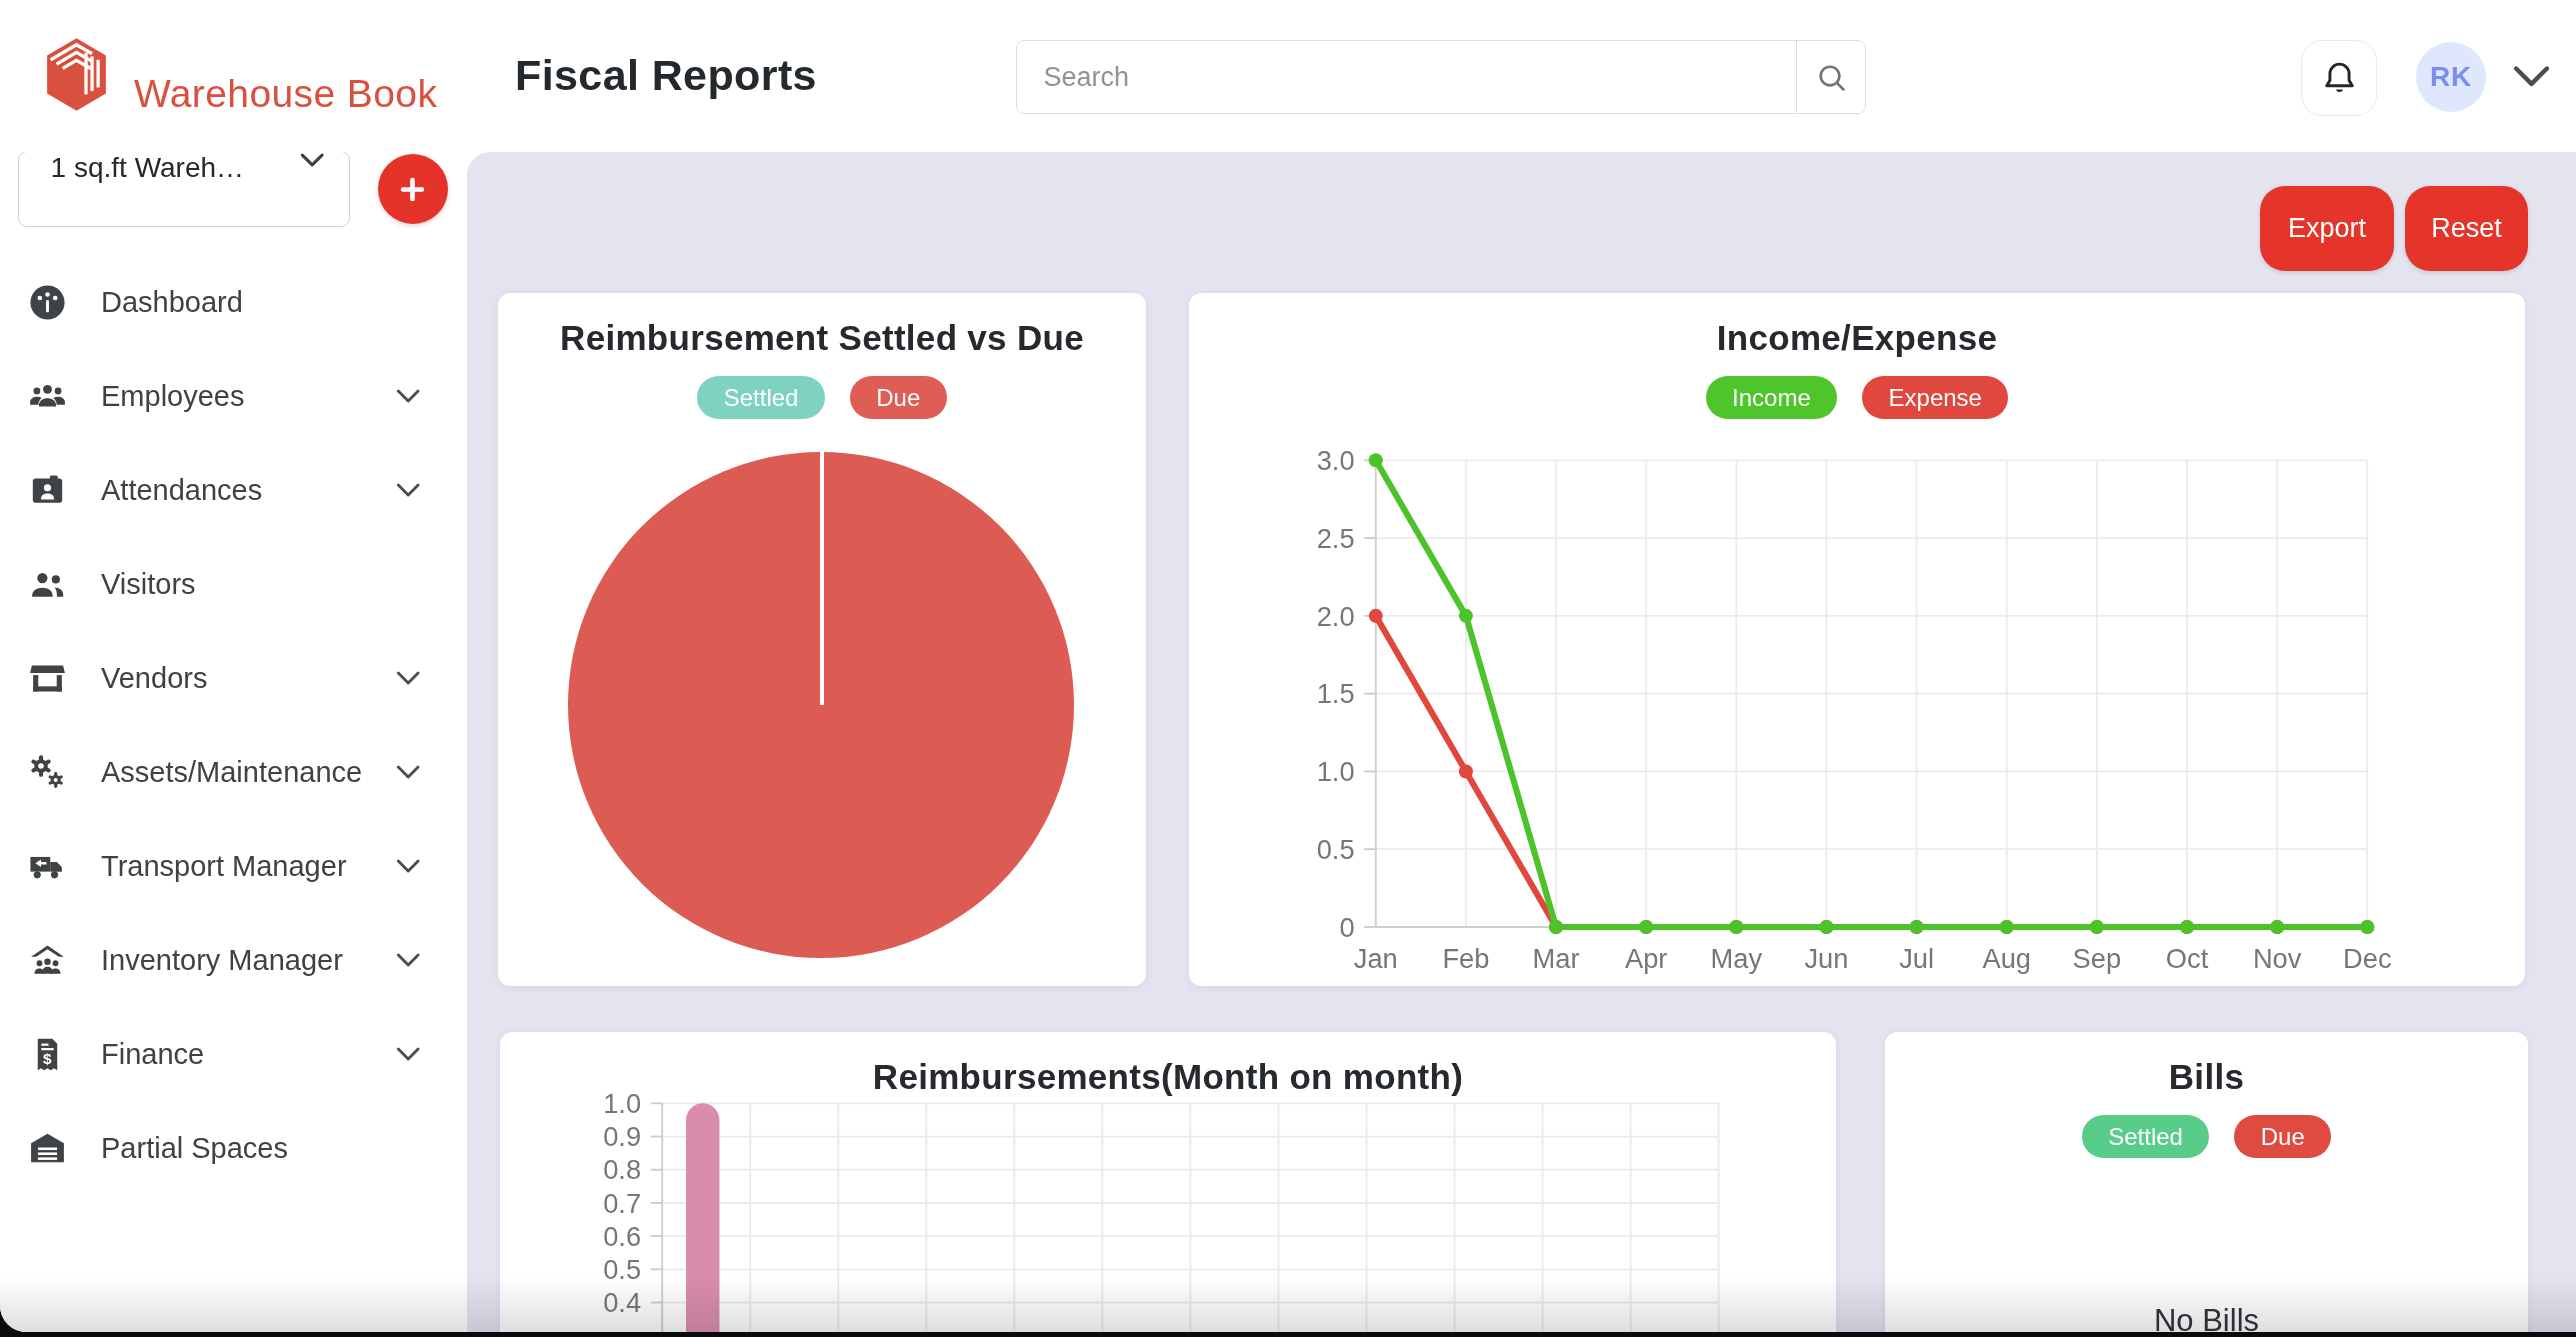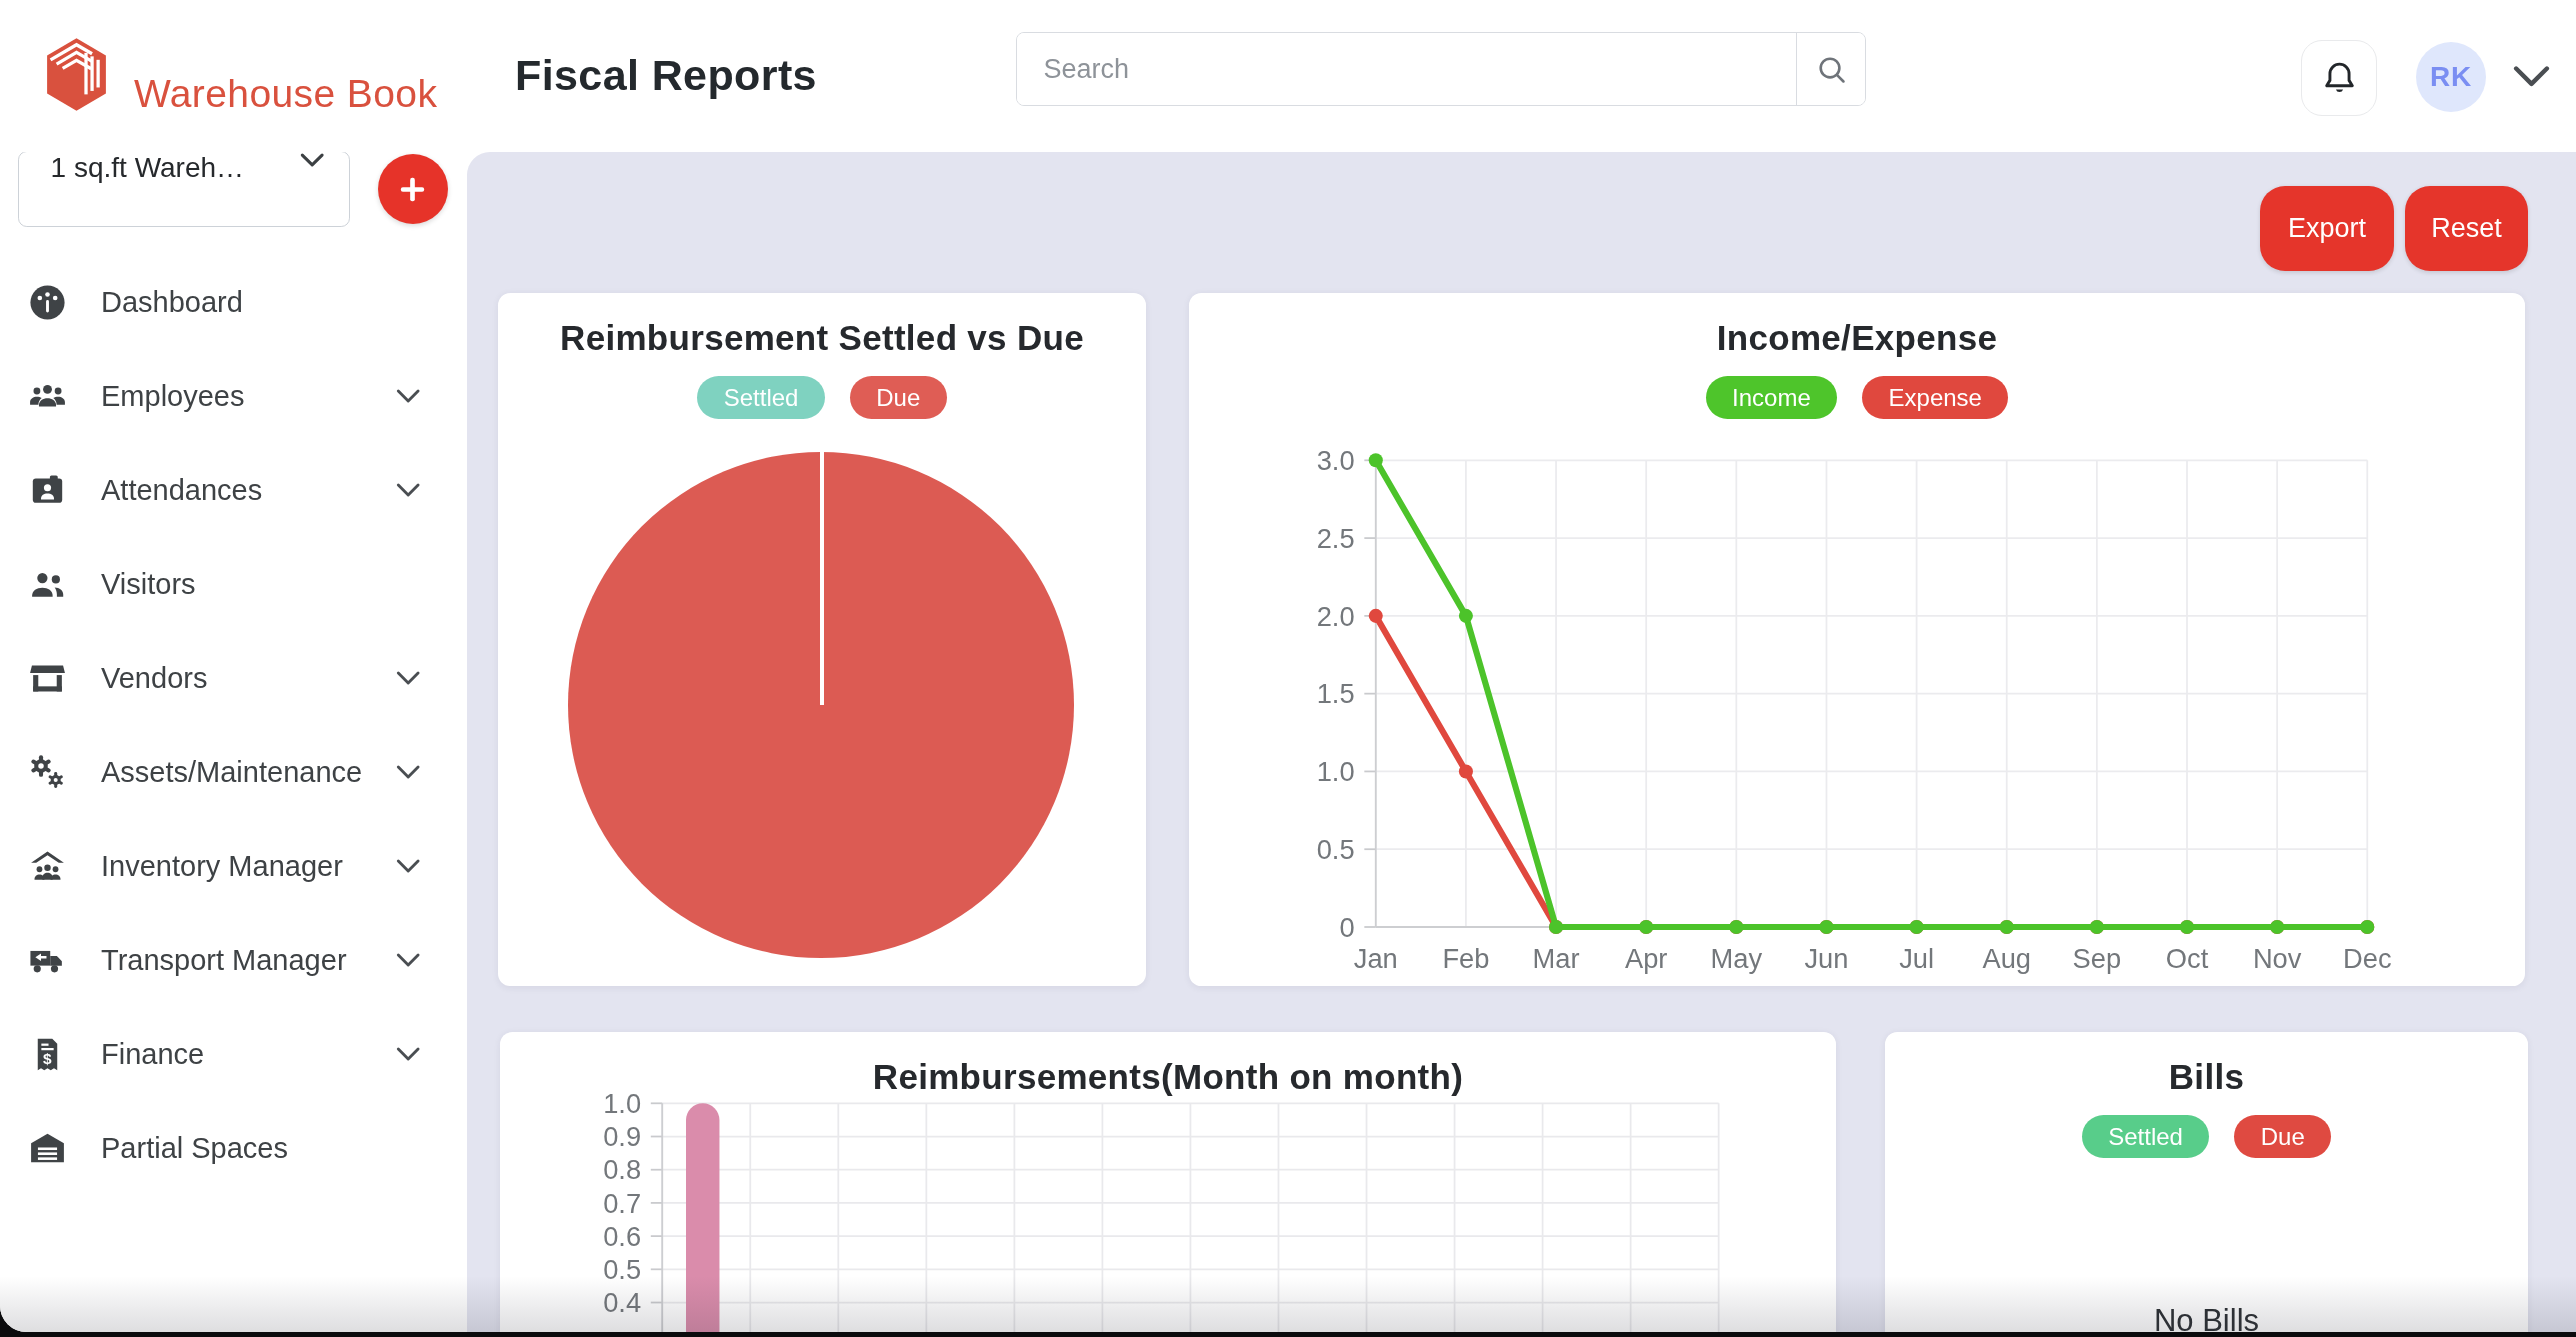--- a/index.html
+++ b/index.html
@@ -6,21 +6,21 @@
   html,body{width:2576px;height:1337px}
   body{background:#0b0b0d;font-family:"Liberation Sans",sans-serif;position:relative;overflow:hidden}
   .window{position:absolute;left:0;top:0;width:2576px;height:1332px;background:#ffffff;border-radius:0 0 0 26.4px;overflow:hidden}
   .window::after{content:"";position:absolute;left:0;right:0;bottom:0;height:56px;background:linear-gradient(to top,rgba(50,50,62,.16),rgba(50,50,62,0));pointer-events:none;z-index:50}
 
   
   header{position:absolute;left:0;top:0;width:100%;height:152px;background:#fff;z-index:10}
   .logo{position:absolute;left:35px;top:33px;display:flex;align-items:flex-end;gap:16px;cursor:pointer}
   .logo .brand{font-size:39px;color:#d9513e;letter-spacing:0.4px}
   .page-title{position:absolute;left:515px;top:51px;font-size:43px;font-weight:700;color:#24292d;letter-spacing:0.4px}
-  .search-wrap{position:absolute;left:1016px;top:32px;width:850px;height:74px;border:1.8px solid #d9dce1;border-radius:8px;display:flex;background:#fff;overflow:hidden}
+  .search-wrap{position:absolute;left:1016px;top:40px;width:850px;height:74px;border:1.8px solid #d9dce1;border-radius:8px;display:flex;background:#fff;overflow:hidden}
   .search-wrap input{flex:1;border:none;outline:none;font-size:27px;color:#3a3f45;padding:0 26.4px;font-family:"Liberation Sans",sans-serif}
   .search-wrap input::placeholder{color:#8e9399}
   .search-btn{width:69px;border:none;border-left:1.8px solid #d9dce1;background:#fff;display:flex;align-items:center;justify-content:center;cursor:pointer}
   .bell-btn{position:absolute;left:2301px;top:40px;width:76px;height:76px;border:1.8px solid #e9eaec;border-radius:21px;background:#fff;display:flex;align-items:center;justify-content:center;cursor:pointer}
   .avatar{position:absolute;left:2416px;top:42px;width:70px;height:70px;border-radius:50%;background:#dfe7fc;display:flex;align-items:center;justify-content:center;cursor:pointer}
   .avatar span{font-size:28px;color:#7a8ef2;font-weight:700;letter-spacing:0.9px}
   .hdr-chevron{position:absolute;left:2511px;top:63px;cursor:pointer}
 
   
   aside{position:absolute;left:0;top:0;width:467px;height:100%;background:#fff;z-index:5}
@@ -210,43 +210,43 @@
           </g>
         </svg>
         <span class="lbl">Assets/Maintenance</span>
         <svg class="chev" width="26.4" height="16" viewBox="0 0 24 14" fill="none" stroke="#4a4e52" stroke-width="2.6" stroke-linecap="round" stroke-linejoin="round">
             <path d="M3 2.5 12 11.5 21 2.5"></path>
           </svg>
       </div>
 
       <div class="item">
         <svg class="mi" width="41" height="41" viewBox="0 0 24 24">
+          <path d="M2 6.4h11.6v8.6H2z"></path>
+          <path d="M13.6 9.4h3.9l2.9 3v2.6h-6.8z"></path>
+          <circle cx="6" cy="16.9" r="2.1"></circle>
+            <circle cx="16.1" cy="16.9" r="2.1"></circle>
+          <path fill="#fff" d="M4.9 10.1 8.2 7.9v1.4h3.2v1.6H8.2v1.4z"></path>
+        </svg>
+        <span class="lbl">Transport Manager</span>
+        <svg class="chev" width="26.4" height="16" viewBox="0 0 24 14" fill="none" stroke="#4a4e52" stroke-width="2.6" stroke-linecap="round" stroke-linejoin="round">
+            <path d="M3 2.5 12 11.5 21 2.5"></path>
+          </svg>
+      </div>
+
+      <div class="item">
+        <svg class="mi" width="41" height="41" viewBox="0 0 24 24">
           <path d="M12 3.2 2.4 9.8h3L12 5.4l6.6 4.4h3z"></path>
           <circle cx="7.3" cy="13.6" r="1.7"></circle>
             <circle cx="12" cy="12.8" r="1.9"></circle>
             <circle cx="16.7" cy="13.6" r="1.7"></circle>
           <path d="M4.4 19.4c0-1.7 1.3-2.7 2.9-2.7s2.9 1 2.9 2.7v.4H4.4z"></path>
           <path d="M9 18.6c0-1.9 1.4-2.9 3-2.9s3 1 3 2.9v1.2H9z"></path>
           <path d="M13.8 19.4c0-1.7 1.3-2.7 2.9-2.7s2.9 1 2.9 2.7v.4h-5.8z"></path>
         </svg>
         <span class="lbl">Inventory Manager</span>
-        <svg class="chev" width="26.4" height="16" viewBox="0 0 24 14" fill="none" stroke="#4a4e52" stroke-width="2.6" stroke-linecap="round" stroke-linejoin="round">
-            <path d="M3 2.5 12 11.5 21 2.5"></path>
-          </svg>
-      </div>
-
-      <div class="item">
-        <svg class="mi" width="41" height="41" viewBox="0 0 24 24">
-          <path d="M2 6.4h11.6v8.6H2z"></path>
-          <path d="M13.6 9.4h3.9l2.9 3v2.6h-6.8z"></path>
-          <circle cx="6" cy="16.9" r="2.1"></circle>
-            <circle cx="16.1" cy="16.9" r="2.1"></circle>
-          <path fill="#fff" d="M4.9 10.1 8.2 7.9v1.4h3.2v1.6H8.2v1.4z"></path>
-        </svg>
-        <span class="lbl">Transport Manager</span>
         <svg class="chev" width="26.4" height="16" viewBox="0 0 24 14" fill="none" stroke="#4a4e52" stroke-width="2.6" stroke-linecap="round" stroke-linejoin="round">
             <path d="M3 2.5 12 11.5 21 2.5"></path>
           </svg>
       </div>
 
       <div class="item">
         <svg class="mi" width="41" height="41" viewBox="0 0 24 24">
           <path d="M6.3 2.8h8.5l2.9 2.9V21.2l-1.9-1.1-1.9 1.1-1.9-1.1-1.9 1.1-1.9-1.1-1.9 1.1z"></path>
           <rect x="8.4" y="5.6" width="4.2" height="1.3" fill="#fff"></rect>
           <rect x="8.4" y="8.2" width="7.2" height="1.3" fill="#fff"></rect>

